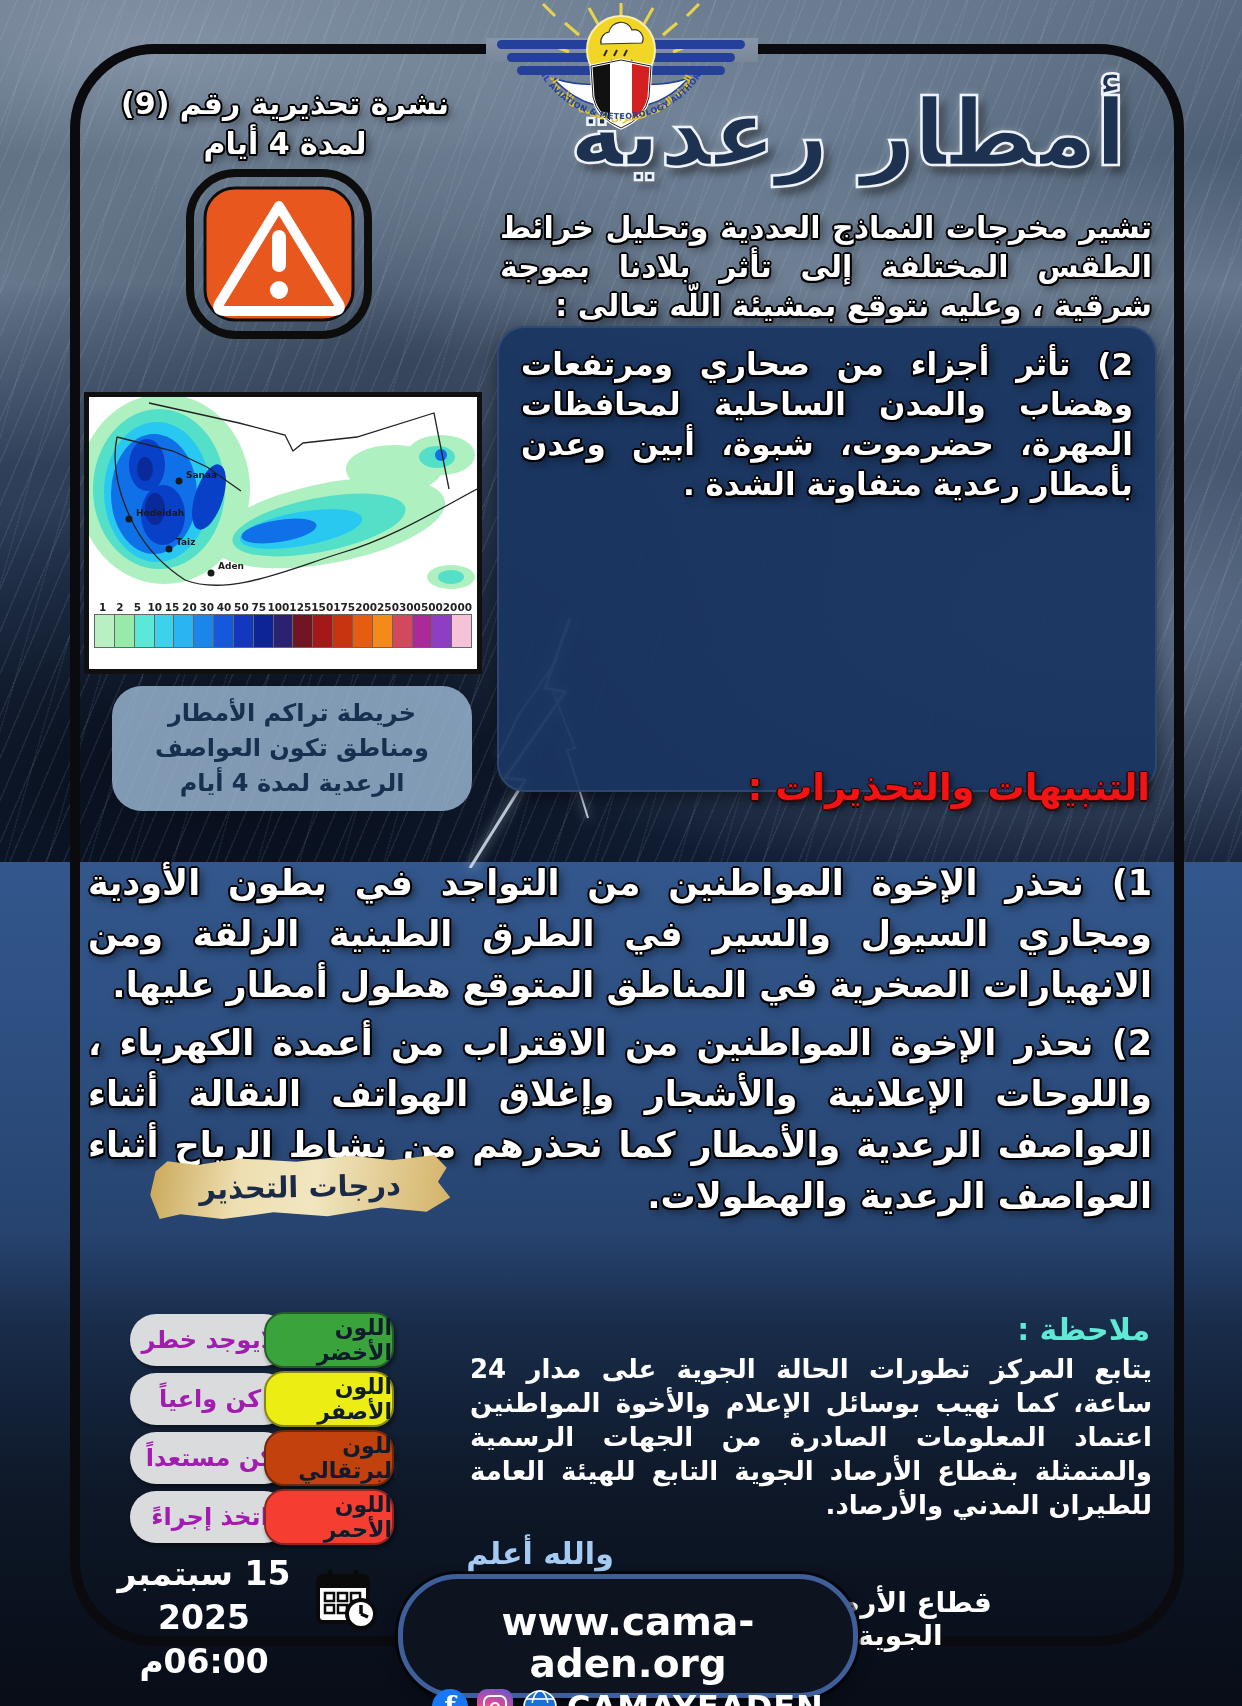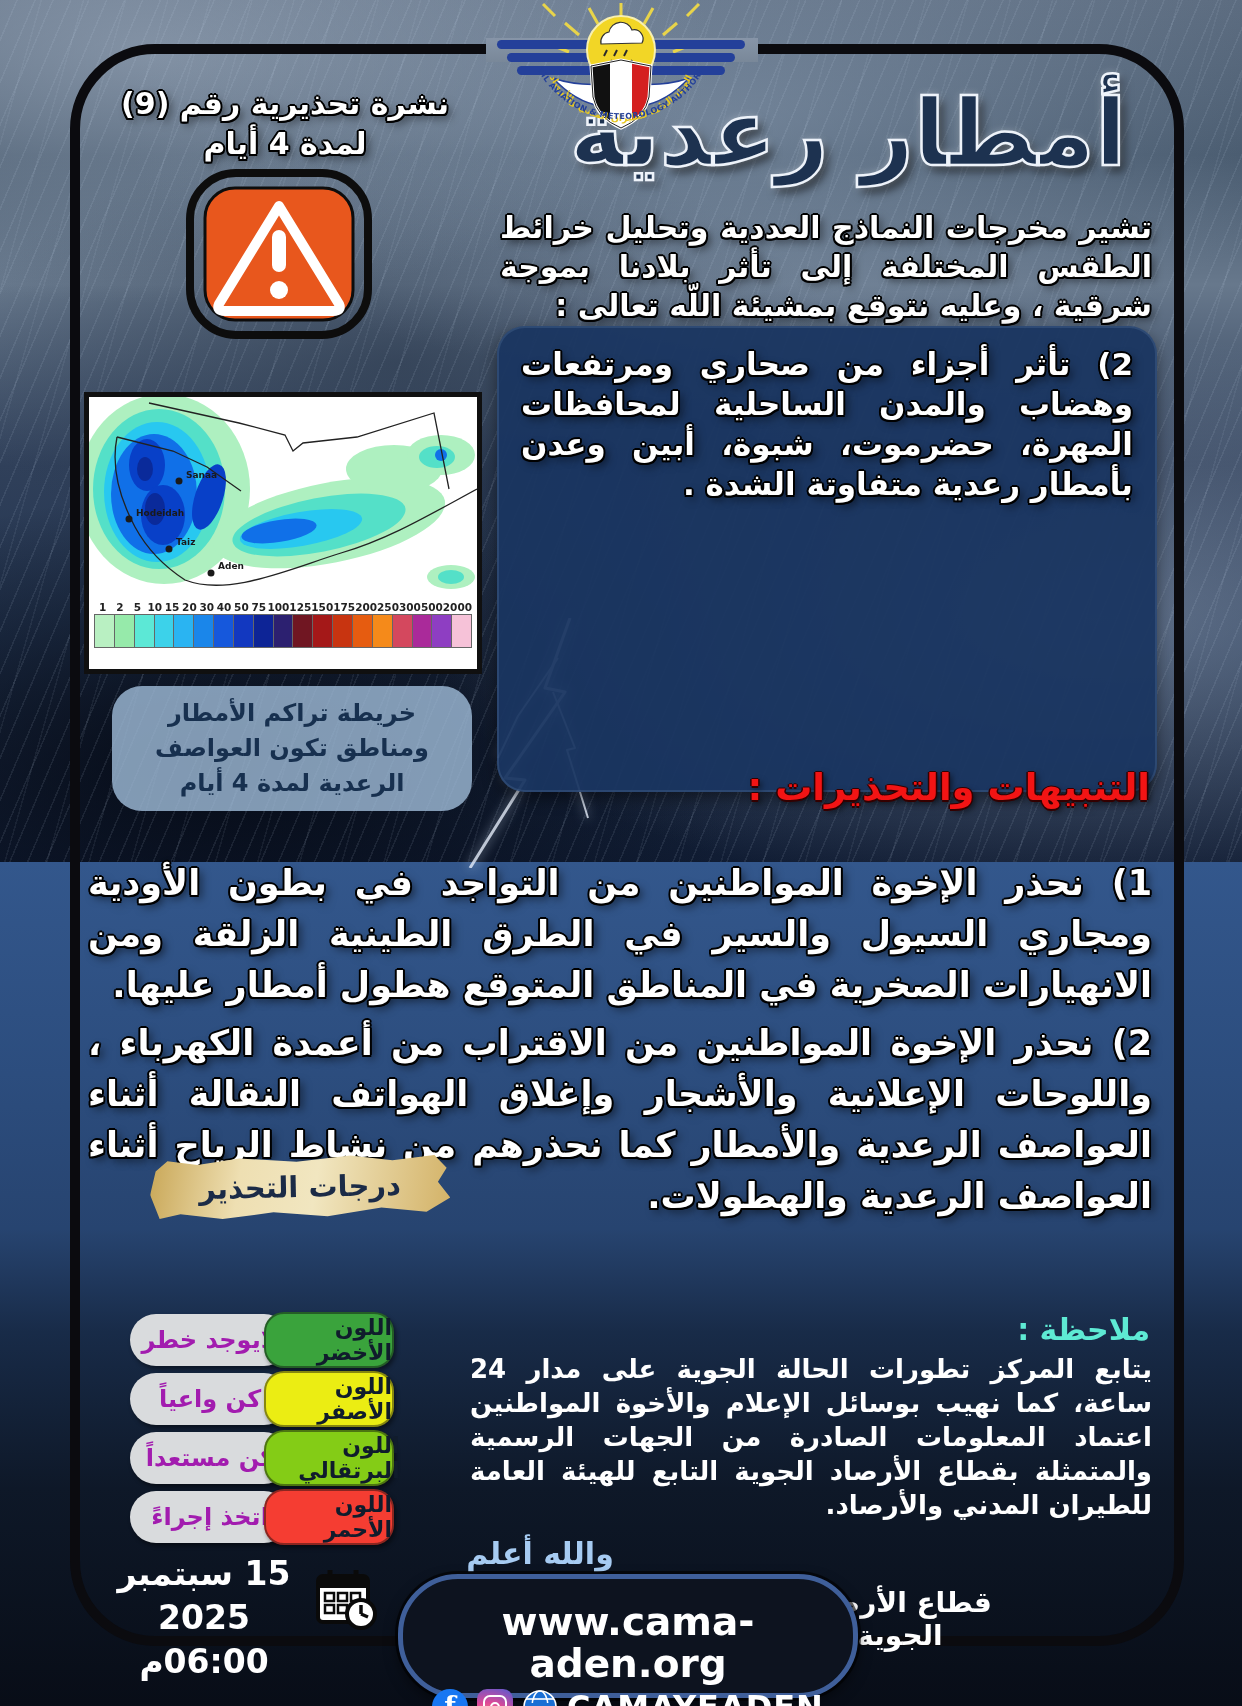--- a/index.html
+++ b/index.html
@@ -280,21 +280,21 @@
     <div class="lv-row">
       <div class="lv-act">لايوجد خطر</div>
       <div class="lv-color" style="background: rgb(58, 163, 60);">اللون الأخضر</div>
     </div>
     <div class="lv-row">
       <div class="lv-act">كن واعياً</div>
       <div class="lv-color" style="background: rgb(235, 237, 19);">اللون الأصفر</div>
     </div>
     <div class="lv-row">
       <div class="lv-act">كن مستعداً</div>
-      <div class="lv-color" style="background: #84cc16;">اللون البرتقالي</div>
+      <div class="lv-color" style="background: #c2410c;">اللون البرتقالي</div>
     </div>
     <div class="lv-row">
       <div class="lv-act">اتخذ إجراءً</div>
       <div class="lv-color" style="background: rgb(245, 61, 50);">اللون الأحمر</div>
     </div>
   </div>
 
   <div class="abs note-h">ملاحظة :</div>
   <div class="abs note-b">يتابع المركز تطورات الحالة الجوية على مدار 24 ساعة، كما نهيب بوسائل الإعلام والأخوة المواطنين اعتماد المعلومات الصادرة من الجهات الرسمية والمتمثلة بقطاع الأرصاد الجوية التابع للهيئة العامة للطيران المدني والأرصاد.</div>
 

